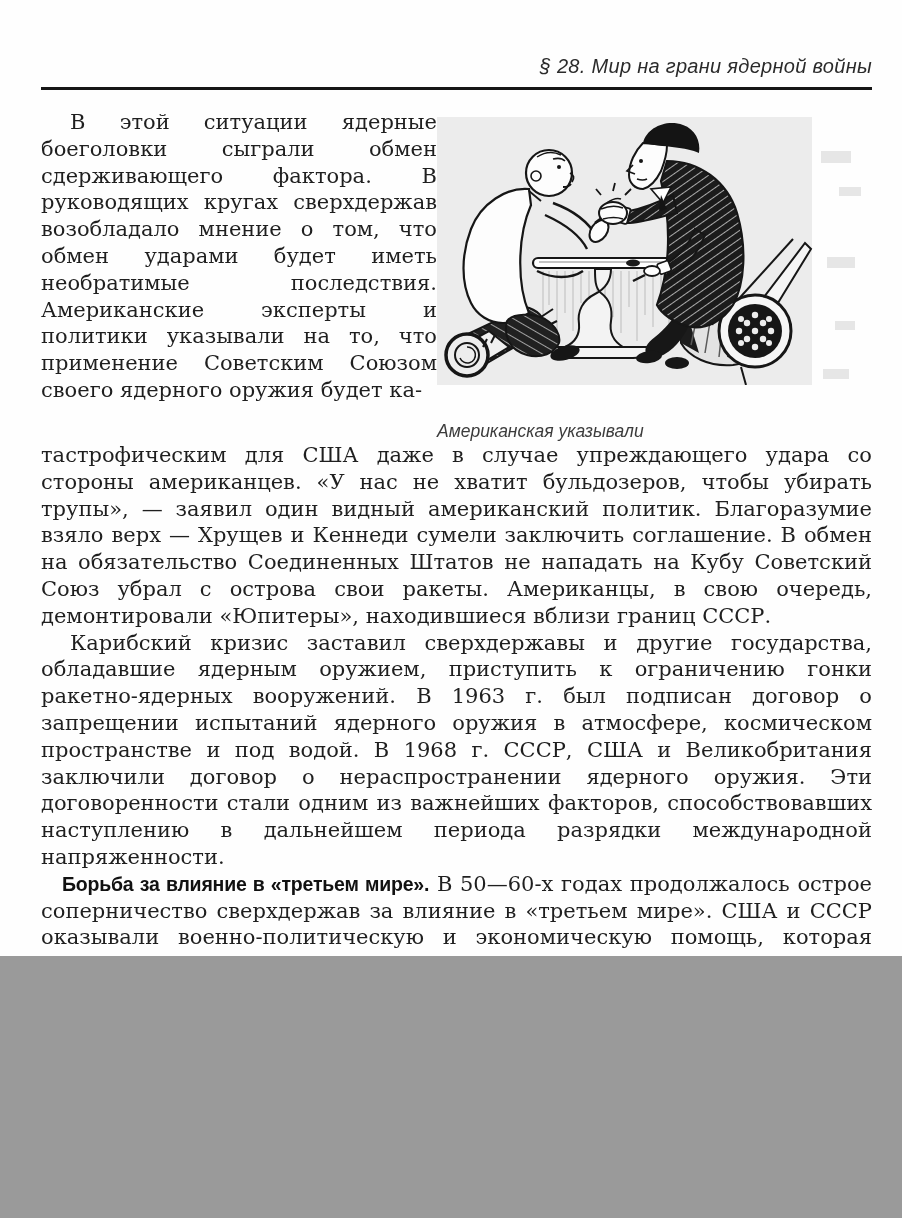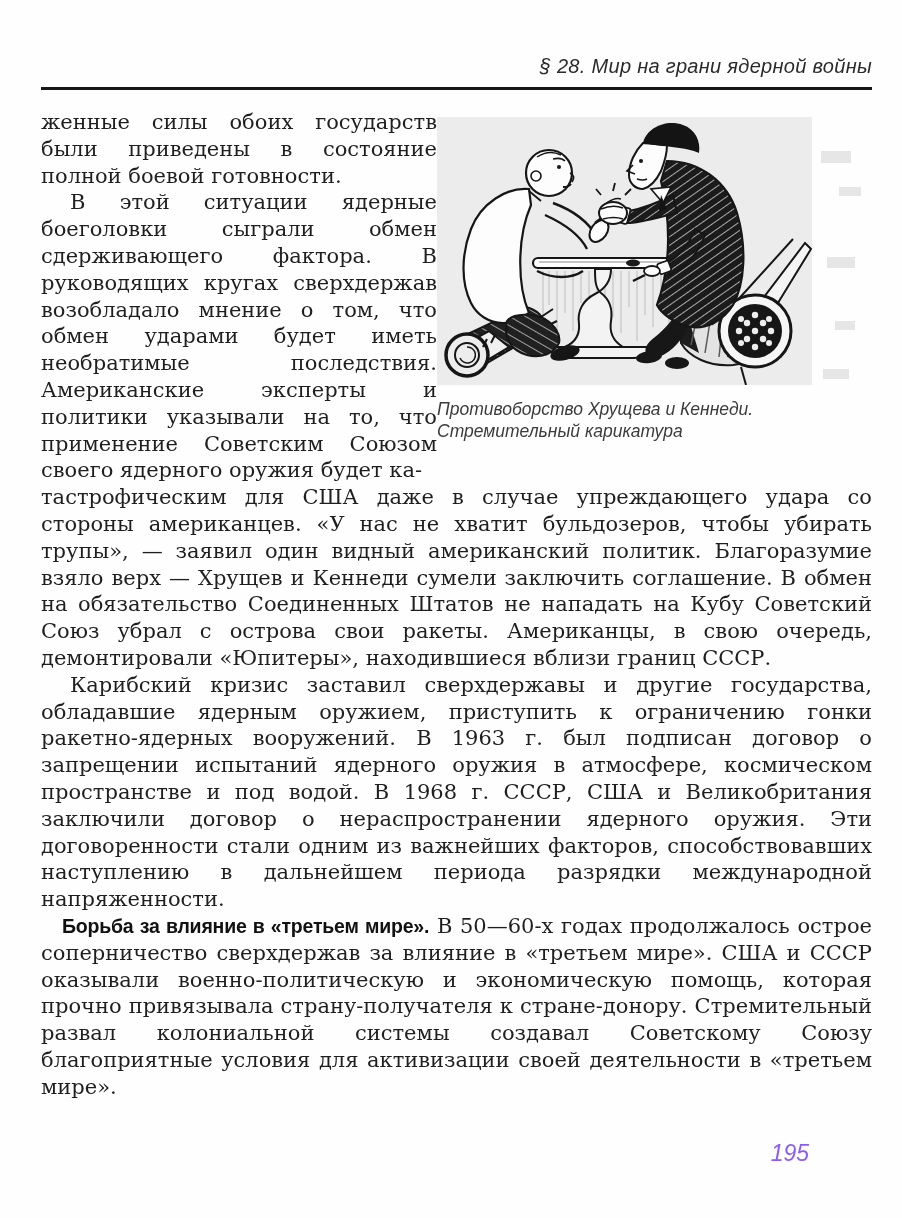--- a/index.html
+++ b/index.html
@@ -1,18 +1,18 @@
 <!DOCTYPE html>
 <html><head>
 <meta charset="utf-8">
 <style>
   html,body { margin:0; padding:0; background:#9a9a9a; }
   .page {
     position:relative;
-    width:902px; height:1218px;
+    width:902px; height:956px;
     background:#fefefe;
     font-family:"DejaVu Serif", serif;
     color:#1f1f1f;
     overflow:hidden;
     box-sizing:border-box;
   }
   .content { padding:0 30px 0 41px; }
 
   .header-title {
     padding-top:54px;
@@ -66,21 +66,20 @@
 <body>
 
 <div class="page">
   <div class="content">
 
     <div class="header-title">§ 28. Мир на грани ядерной войны</div>
     <div class="header-rule"></div>
 
     <div class="two-col">
       <div class="col-text">
-        <p class="body">женные силы обоих государств были приведены в состояние полной боевой готовности.</p>
         <p class="body indent">В этой ситуации ядерные боеголовки сыграли обмен сдерживающего фактора. В руководящих кругах сверхдержав возобладало мнение о том, что обмен ударами будет иметь необратимые последствия. Американские эксперты и политики указывали на то, что применение Советским Союзом своего ядерного оружия будет ка-</p>
       </div>
 
       <figure class="col-fig" style="margin:0 0 0 0; padding-top:8px;">
         <div class="fig-img">
           <svg width="436" height="268" viewBox="0 0 436 268" xmlns="http://www.w3.org/2000/svg">
             <defs>
               <pattern id="pin" width="7" height="7" patternUnits="userSpaceOnUse" patternTransform="rotate(55)">
                 <rect width="7" height="7" fill="#1b1b1b"></rect>
                 <line x1="0" y1="0" x2="0" y2="7" stroke="#cfcfcf" stroke-width="1.6"></line>
@@ -196,22 +195,22 @@
             </g>
 
             <g>
               <ellipse cx="176" cy="96" rx="14" ry="11" fill="#fdfdfd" stroke="#161616" stroke-width="2"></ellipse>
               <path d="M164,92 q12,-5 22,-1 M166,102 q11,-3 20,0 M170,86 q8,-6 14,-4" fill="none" stroke="#161616" stroke-width="1.6"></path>
               <path d="M176,74 l2,-8 M188,78 l6,-6 M164,78 l-5,-6" stroke="#161616" stroke-width="1.8"></path>
             </g>
           </svg>
         </div>
         <figcaption class="fig-caption">
-          <span>Противоборство Хрущева и Кеннеди.</span><br>
-          <span>Стремительный карикатура</span>
+          <br>
+          <span>Американская указывали</span>
         </figcaption>
       </figure>
     </div>
 
     <div class="main-text">
       <p class="body">тастрофическим для США даже в случае упреждающего удара со стороны американцев. «У нас не хватит бульдозеров, чтобы убирать трупы», — заявил один видный американский политик. Благоразумие взяло верх — Хрущев и Кеннеди сумели заключить соглашение. В обмен на обязательство Соединенных Штатов не нападать на Кубу Советский Союз убрал с острова свои ракеты. Американцы, в свою очередь, демонтировали «Юпитеры», находившиеся вблизи границ СССР.</p>
       <p class="body indent">Карибский кризис заставил сверхдержавы и другие государства, обладавшие ядерным оружием, приступить к ограничению гонки ракетно-ядерных вооружений. В 1963 г. был подписан договор о запрещении испытаний ядерного оружия в атмосфере, космическом пространстве и под водой. В 1968 г. СССР, США и Великобритания заключили договор о нераспространении ядерного оружия. Эти договоренности стали одним из важнейших факторов, способствовавших наступлению в дальнейшем периода разрядки международной напряженности.</p>
       <p class="body"><span class="runin">Борьба за влияние в «третьем мире».</span> <span>В 50—60-х годах продолжалось острое соперничество сверхдержав за влияние в «третьем мире». США и СССР оказывали военно-политическую и экономическую помощь, которая прочно привязывала страну-получателя к стране-донору. Стремительный развал колониальной системы создавал Советскому Союзу благоприятные условия для активизации своей деятельности в «третьем мире».</span></p>
     </div>
 

